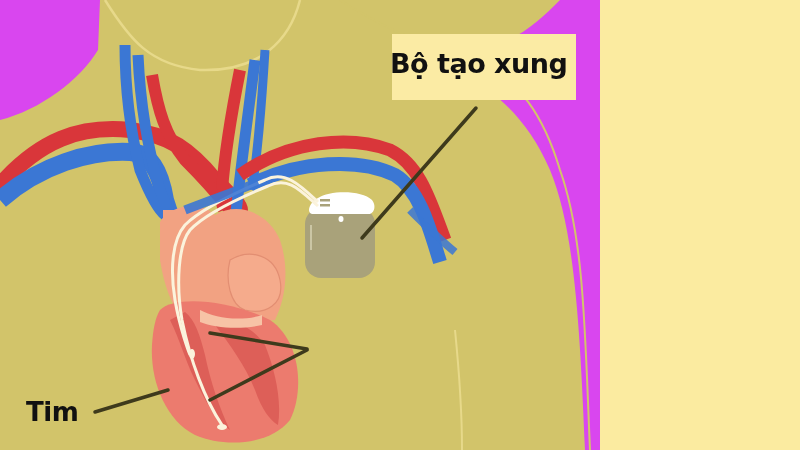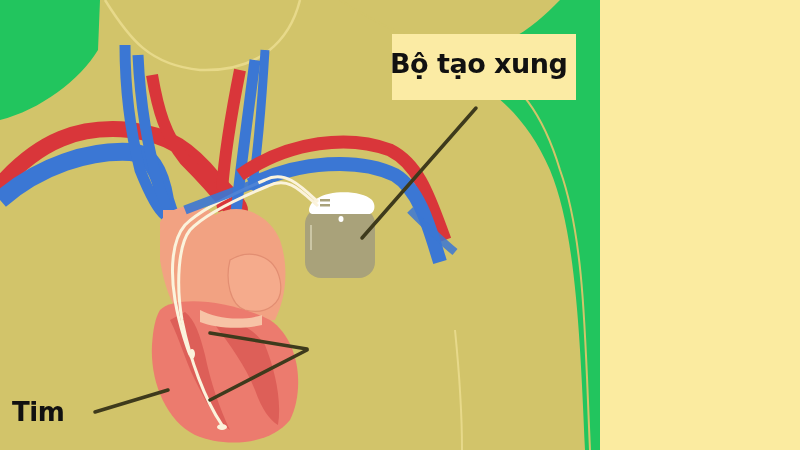--- a/index.html
+++ b/index.html
@@ -1,30 +1,30 @@
 <!DOCTYPE html>
 <html><head>
   <meta charset="utf-8">
   <style>
     html, body { margin: 0; padding: 0; }
     body { width: 800px; height: 450px; overflow: hidden; background: #fdeea0; }
-    .stage { position: relative; width: 800px; height: 450px; background: #22c55e; }
+    .stage { position: relative; width: 800px; height: 450px; background: #d946ef; }
     .stage svg { position: absolute; left: 0; top: 0; }
     .label {
       position: absolute;
       font-family: "DejaVu Sans", sans-serif;
       font-weight: bold;
       color: #111;
       white-space: nowrap;
       letter-spacing: -0.5px;
     }
     .label-pulse-generator { left: 390px; top: 48px; font-size: 27px; }
     .label-pulse-generator-bg { position:absolute; left: 392px; top: 34px; width: 184px; height: 66px; background: #fbeba4; }
     .label-leads { left: 335px; top: 323px; font-size: 26px; }
-    .label-heart { left: 12px; top: 397px; font-size: 26px; }
+    .label-heart { left: 26px; top: 397px; font-size: 26px; }
   </style>
 </head>
 <body>
 
 <div class="stage">
   <svg width="800" height="450" viewBox="0 0 800 450">
 
     <rect x="600" y="0" width="200" height="450" fill="#fbeba0"></rect>
 
     <path d="M0,120 C40,110 80,80 98,50 L100,0 L560,0 C540,20 520,40 480,50 C430,60 420,50 430,60

